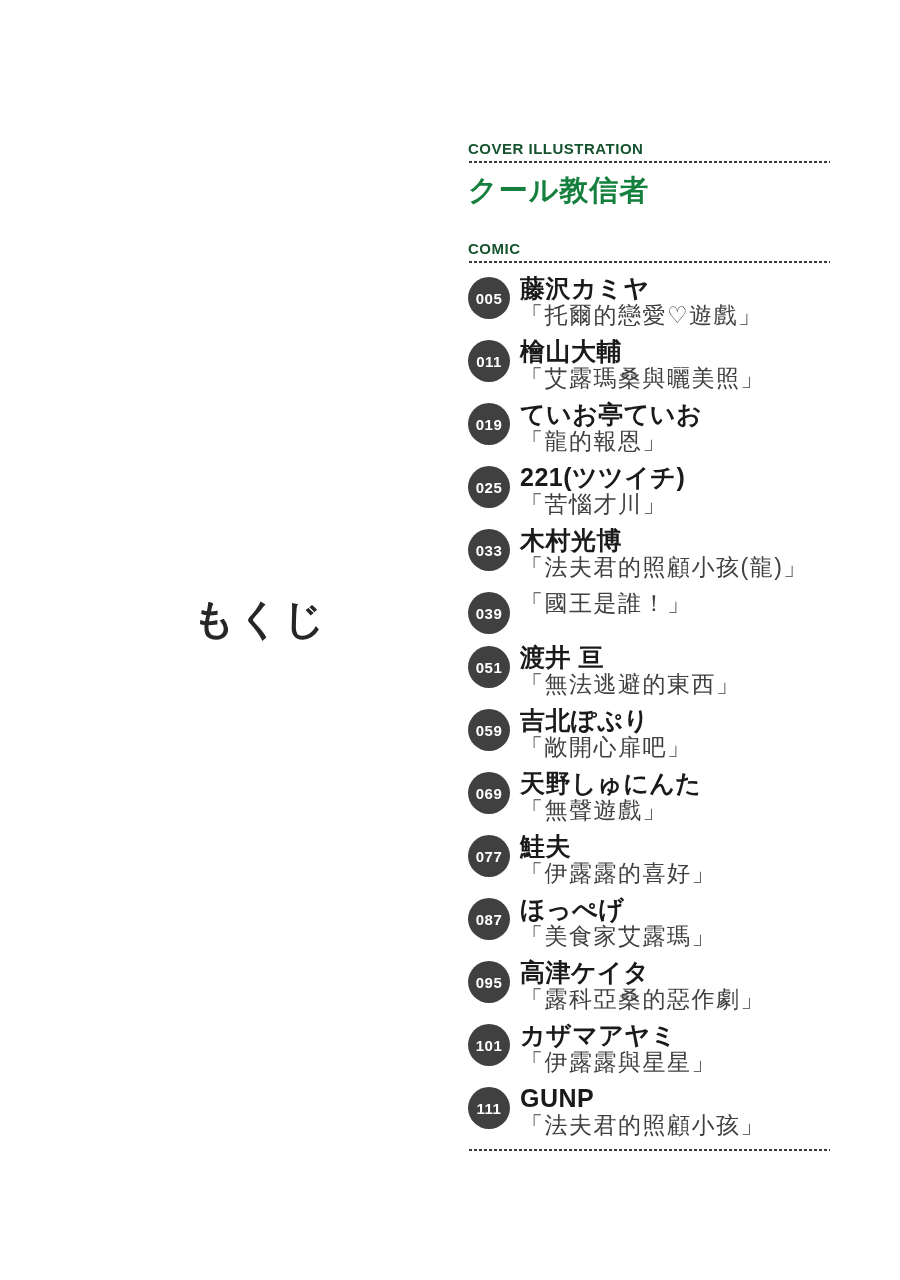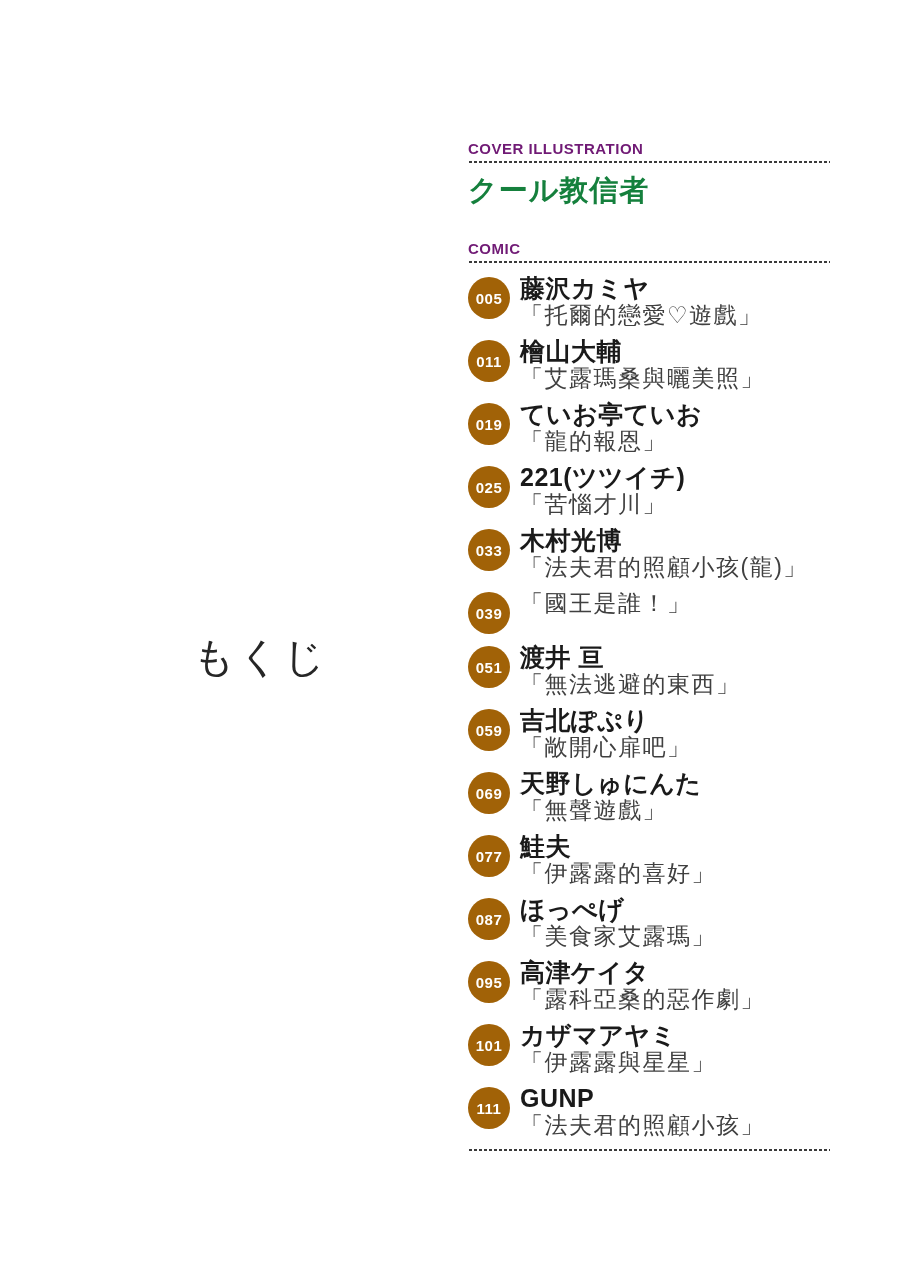--- a/index.html
+++ b/index.html
@@ -11,37 +11,37 @@
     overflow: hidden;
   }
   .page {
     position: relative;
     width: 900px; height: 1280px;
     background: #ffffff;
   }
   
   .mokuji {
     position: absolute;
-    left: 193px; top: 630px;
+    left: 193px; top: 592px;
     font-size: 41px;
-    font-weight: 400;
+    font-weight: 700;
     letter-spacing: 3px;
     color: #262626;
   }
   
   .content {
     position: absolute;
     left: 468px; top: 140px;
     width: 362px;
   }
   .section-label {
     font-size: 15px;
     font-weight: bold;
     letter-spacing: 0.5px;
-    color: #701a75;
+    color: #14532d;
     line-height: 18px;
   }
   .dotted {
     height: 4px;
     margin-top: 2px;
     background-image: radial-gradient(circle, #3a3a3a 1.3px, transparent 1.4px);
     background-size: 5px 4px;
     background-repeat: repeat-x;
     background-position: 0 50%;
   }
@@ -57,21 +57,21 @@
   .entries { margin-top: 11px; }
   .entry {
     display: flex;
     align-items: flex-start;
     margin-bottom: 10px;
   }
   .page-badge {
     flex: 0 0 auto;
     width: 42px; height: 42px;
     border-radius: 50%;
-    background: #a16207;
+    background: #404040;
     color: #ffffff;
     font-size: 15px;
     font-weight: bold;
     letter-spacing: 0.5px;
     display: flex;
     align-items: center;
     justify-content: center;
     margin-top: 2px;
   }
   .entry-text { margin-left: 10px; }

